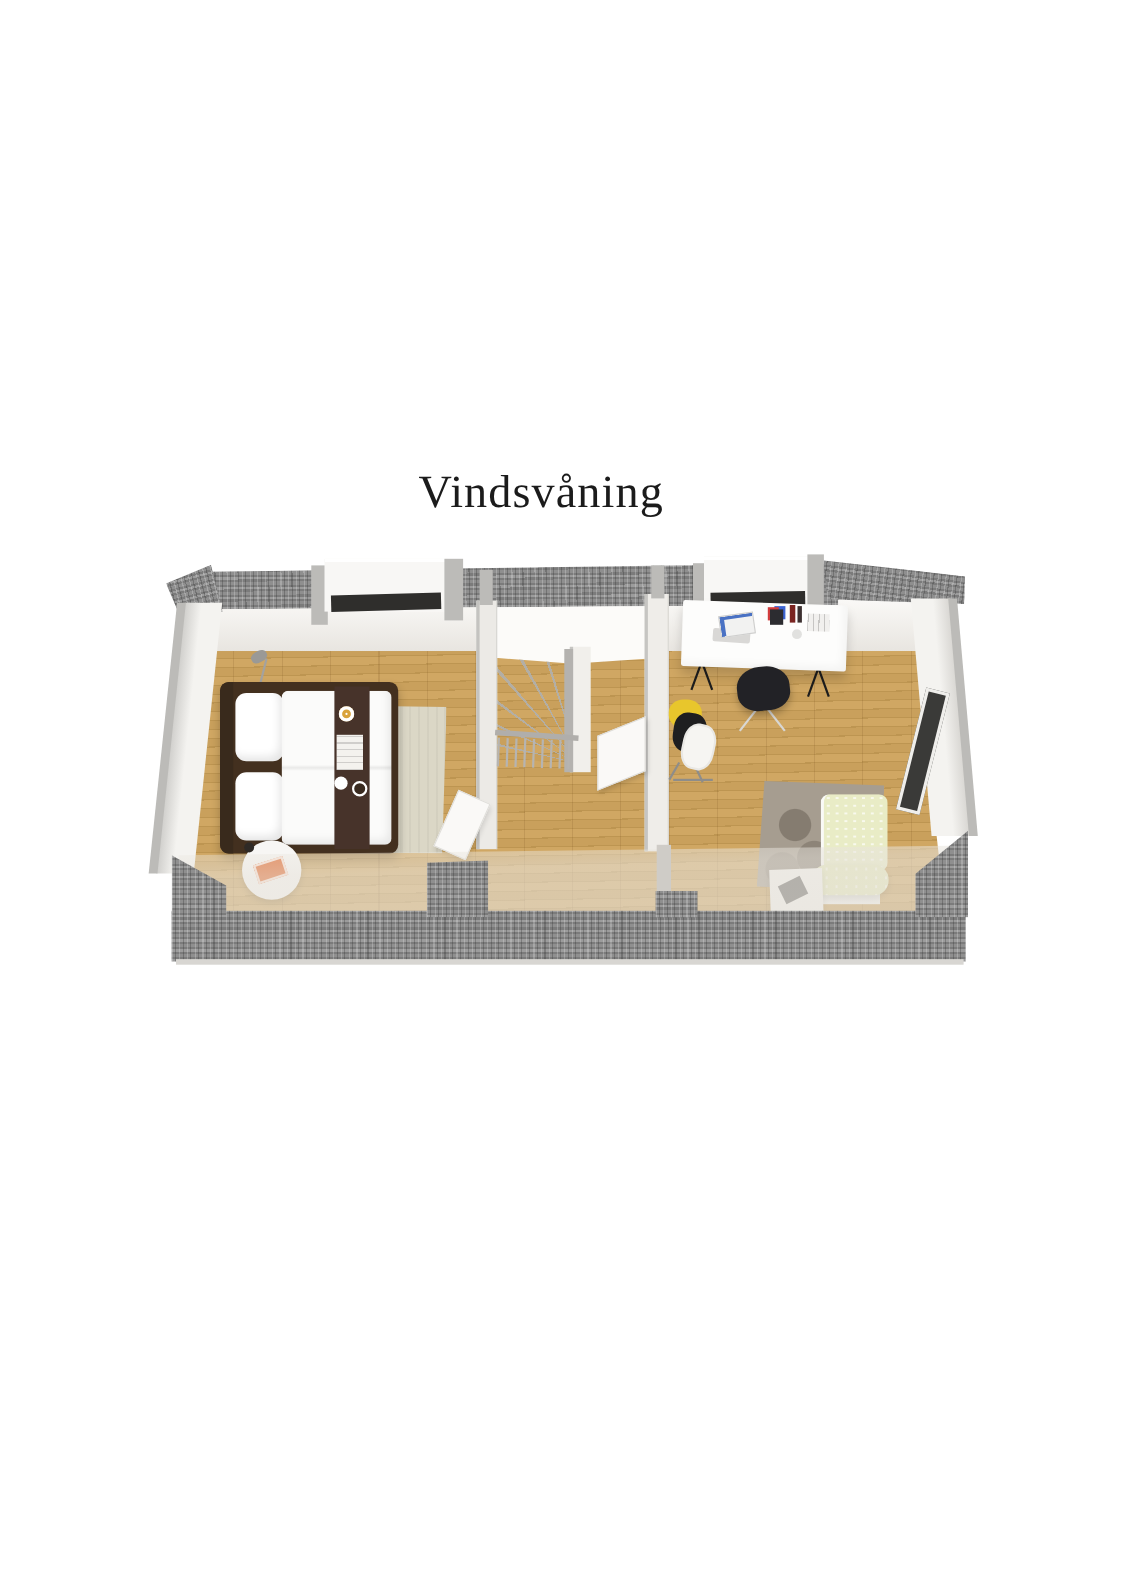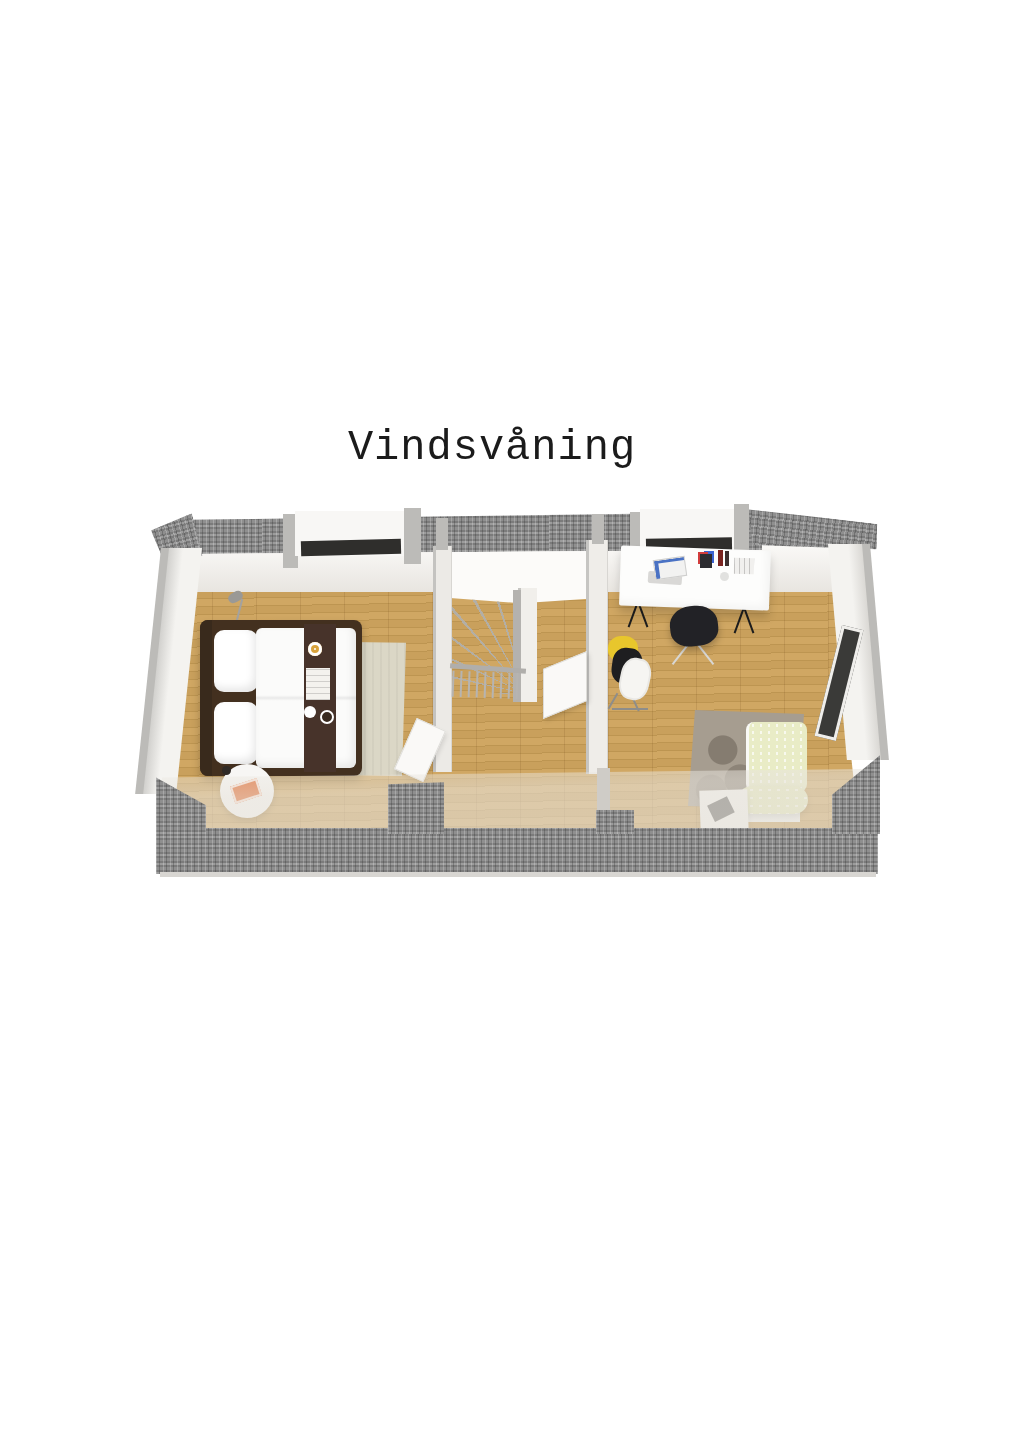--- a/index.html
+++ b/index.html
@@ -7,21 +7,21 @@
     --wall:#f4f3f0; --wall-shade:#e8e5e0; --wall-cap:#bcbbb8;
     --tile-a:#9c9c9c; --tile-b:#7b7b7b; --tile-c:#8f8f8f;
     --wood-a:#d0a763; --wood-b:#bd9551; --wood-c:#c9a05c;
     --bed-frame:#43301f; --linen:#fbfbfa; --runner:#47332a; --rug-beige:#dbd7c6;
     --magazine-orange:#e0662a; --armchair-green:#e9ecc6; --shag:#a69d90;
     --chair-black:#222226; --clothes-yellow:#e8c62c;
     --window-dark:#3a3a38; --sill-dark:#2f2e2c; --ceiling-white:#fcfbf9;
   }
   html,body{margin:0;padding:0;background:var(--page-bg);}
   .page{position:relative;width:984px;height:1448px;background:var(--page-bg);overflow:hidden;
-        font-family:Liberation Mono, monospace;}
+        font-family:Liberation Serif, serif;}
   .title{position:absolute;left:0;right:0;top:424px;text-align:center;margin:0;
          font-size:42px;font-weight:400;letter-spacing:1px;color:var(--title-text);}
   .scene{position:absolute;inset:0;}
   .scene div{position:absolute;}
   .tiles{background-image:
       repeating-linear-gradient(90deg, rgba(255,255,255,.22) 0 1px, rgba(255,255,255,0) 1px 3px, rgba(40,40,40,.28) 3px 4px, rgba(40,40,40,0) 4px 7px),
       repeating-linear-gradient(0deg, var(--tile-a) 0 2px, var(--tile-b) 2px 4px, var(--tile-c) 4px 7px, var(--tile-b) 7px 9px);}
   .wood{background-image:
       repeating-linear-gradient(90deg, rgba(101,62,18,.14) 0 1px, rgba(0,0,0,0) 1px 44px),
       repeating-linear-gradient(179deg, var(--wood-a) 0 7px, var(--wood-b) 7px 8px, var(--wood-c) 8px 15px, var(--wood-b) 15px 16px);}

